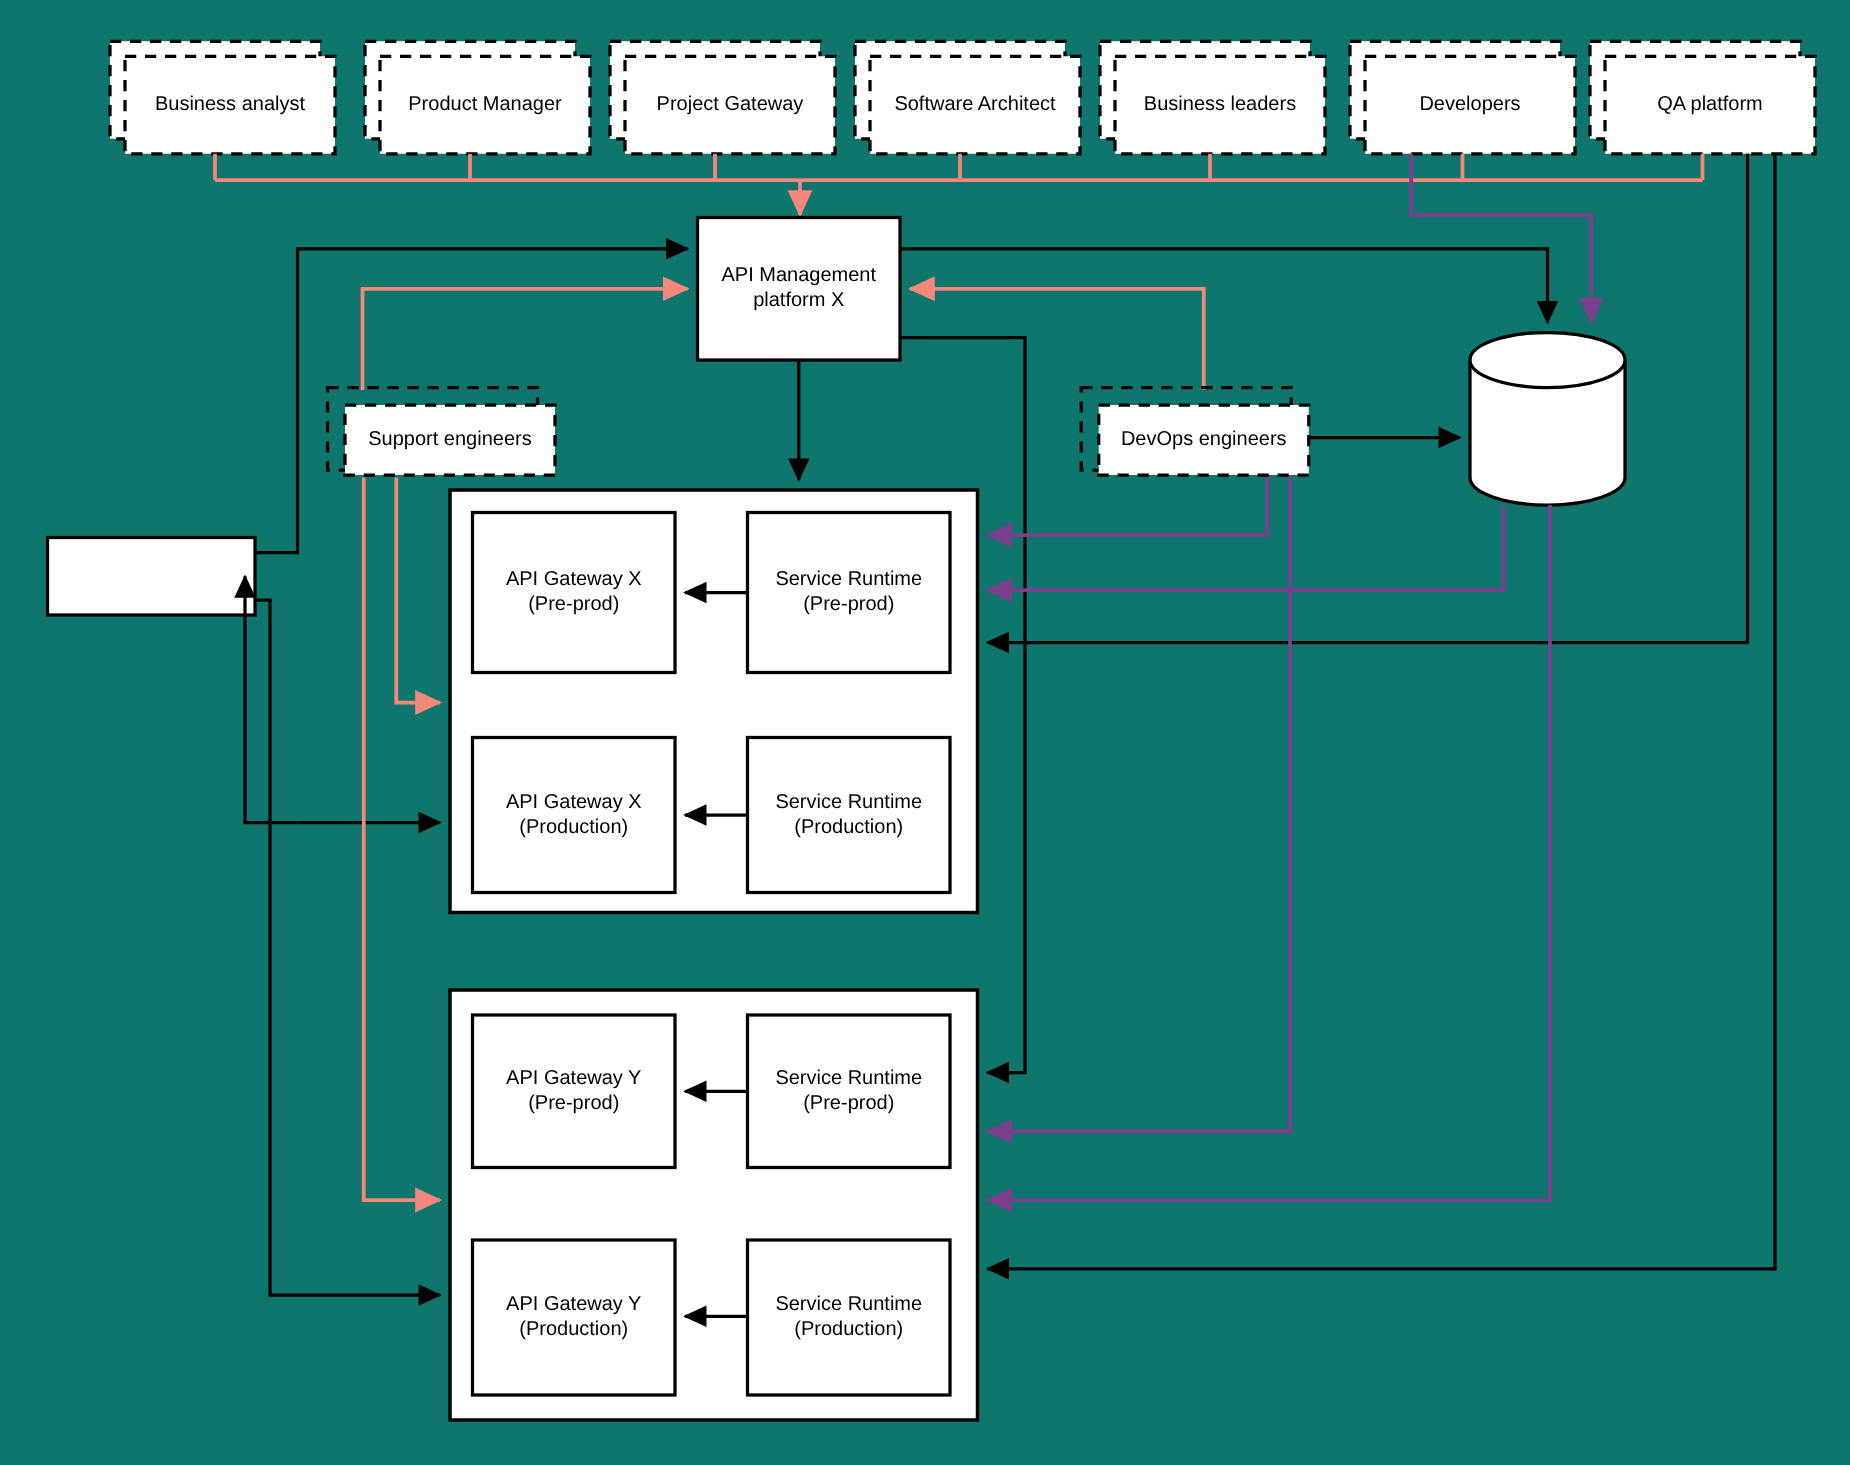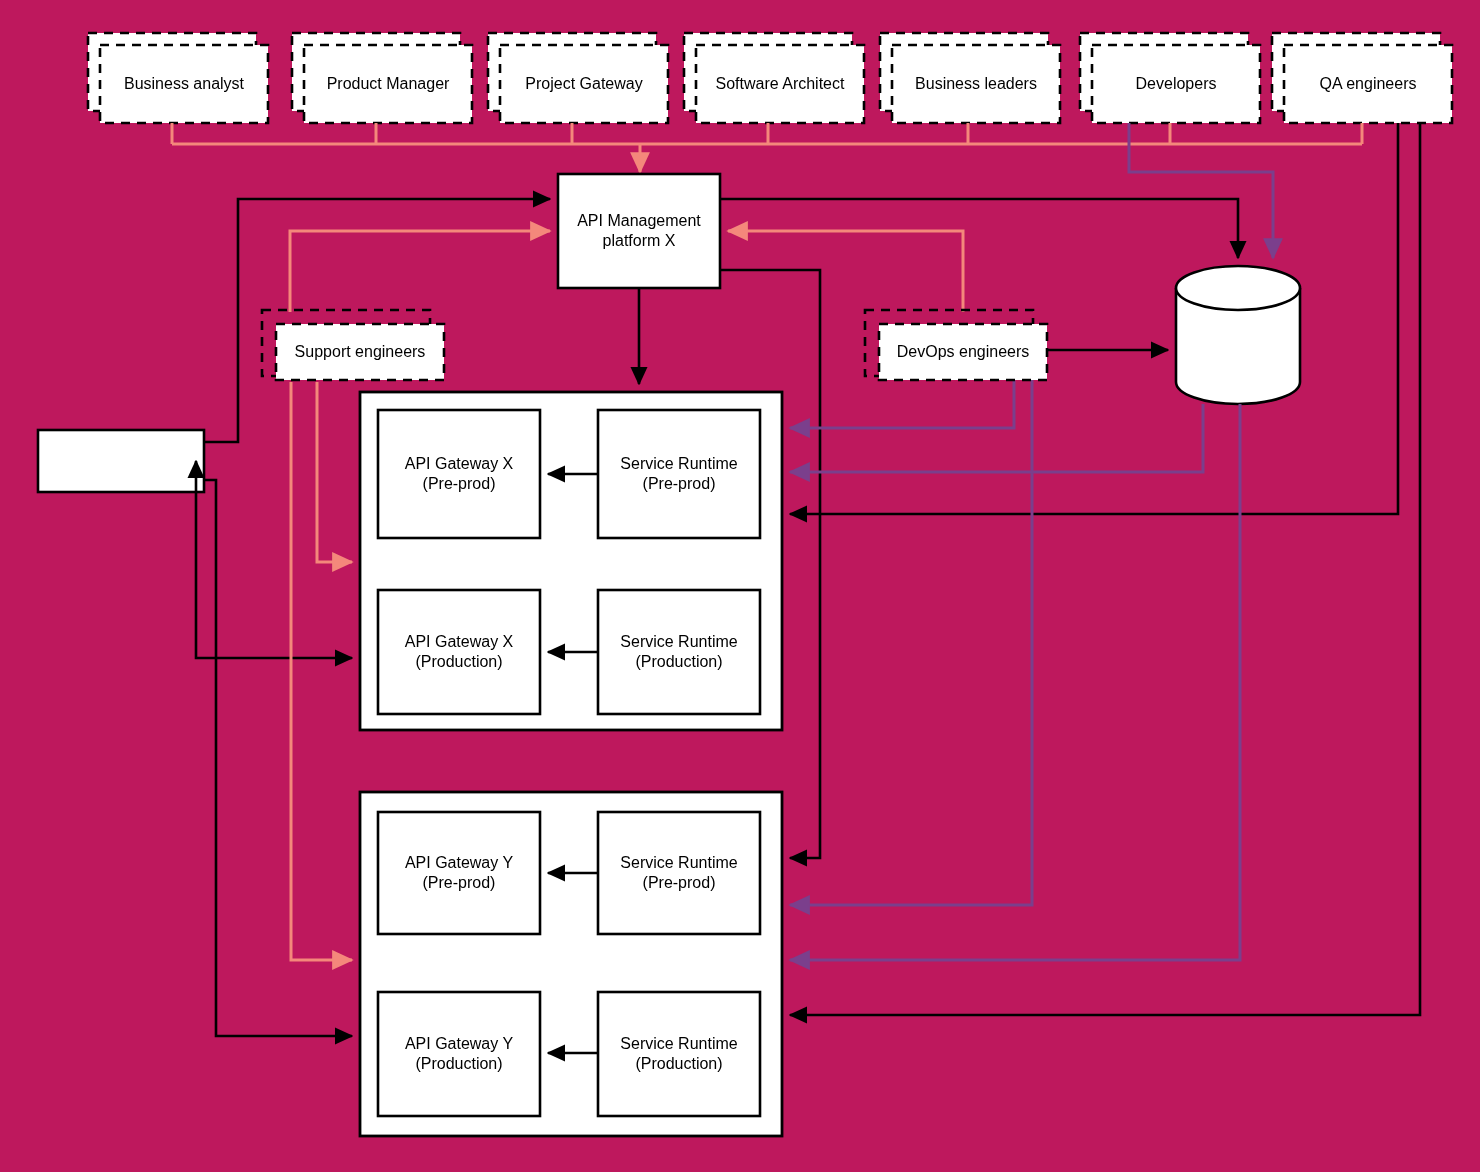--- a/index.html
+++ b/index.html
@@ -1,18 +1,18 @@
 <!DOCTYPE html>
 <html><head>
 <meta charset="utf-8">
 <title>API Platform Architecture Diagram</title>
 <style>
   html,body{margin:0;padding:0;background:#ffffff;}
   body{font-family:"Liberation Sans","DejaVu Sans",sans-serif;}
-  #canvas{position:relative;width:1480px;height:1172px;background:#be185d;overflow:hidden;}
+  #canvas{position:relative;width:1480px;height:1172px;background:#0f766e;overflow:hidden;}
   #canvas svg{position:absolute;left:0;top:0;width:1480px;height:1172px;}
   .lbl{
     position:absolute;display:flex;align-items:center;justify-content:center;
     text-align:center;line-height:1.28;color:#000000;
     pointer-events:none;white-space:pre-line;
   }
   .lbl-16{font-size:16px;}
 </style>
 </head>
 <body>
@@ -157,21 +157,21 @@
       </g>
     </g>
   </svg>
 
   <div class="lbl lbl-16" style="left:100px;top:45px;width:168px;height:78px;">Business analyst</div>
   <div class="lbl lbl-16" style="left:304px;top:45px;width:168px;height:78px;">Product Manager</div>
   <div class="lbl lbl-16" style="left:500px;top:45px;width:168px;height:78px;">Project Gateway</div>
   <div class="lbl lbl-16" style="left:696px;top:45px;width:168px;height:78px;">Software Architect</div>
   <div class="lbl lbl-16" style="left:892px;top:45px;width:168px;height:78px;">Business leaders</div>
   <div class="lbl lbl-16" style="left:1092px;top:45px;width:168px;height:78px;">Developers</div>
-  <div class="lbl lbl-16" style="left:1284px;top:45px;width:168px;height:78px;">QA engineers</div>
+  <div class="lbl lbl-16" style="left:1284px;top:45px;width:168px;height:78px;">QA platform</div>
 
   <div class="lbl lbl-16" style="left:276px;top:324px;width:168px;height:56px;">Support engineers</div>
   <div class="lbl lbl-16" style="left:879px;top:324px;width:168px;height:56px;text-align:center;">DevOps engineers</div>
 
   <div class="lbl lbl-16" style="left:558px;top:174px;width:162px;height:114px;">API Management
 platform X</div>
 
   <div class="lbl lbl-16" style="left:378px;top:410px;width:162px;height:128px;">API Gateway X
 (Pre-prod)</div>
   <div class="lbl lbl-16" style="left:598px;top:410px;width:162px;height:128px;">Service Runtime

